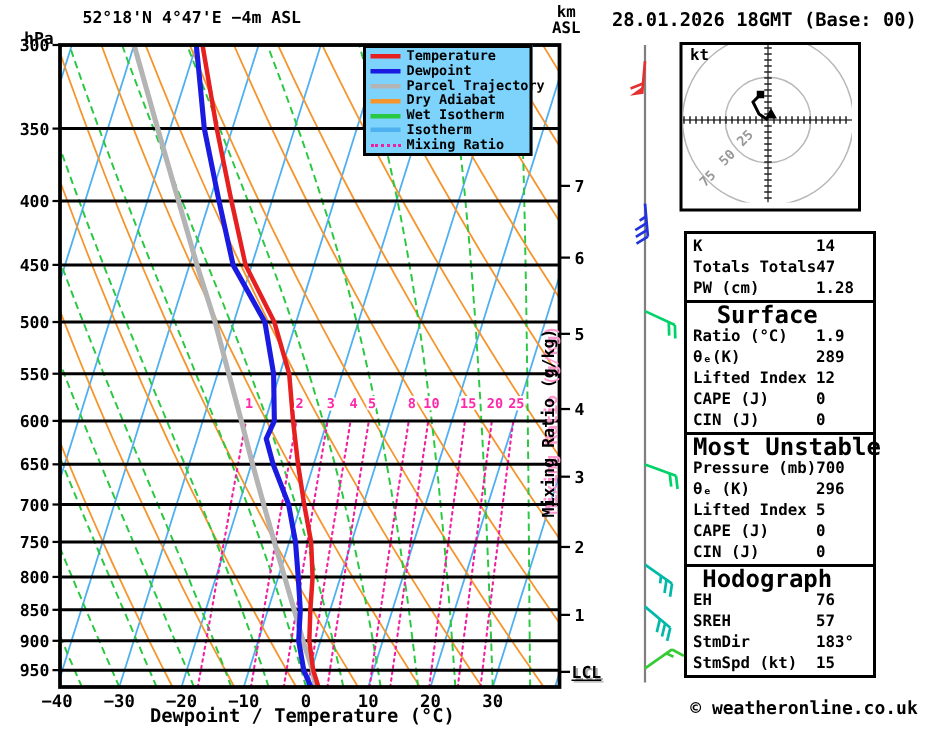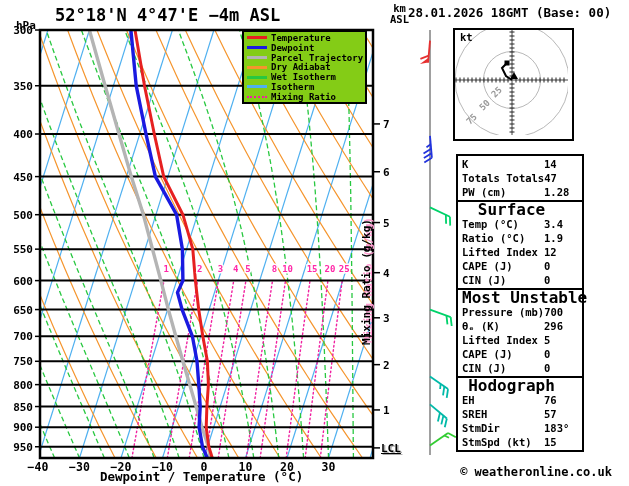--- a/index.html
+++ b/index.html
@@ -1,24 +1,24 @@
 <!DOCTYPE html>
 <html><head>
 <meta charset="utf-8">
 <style>
   html,body{margin:0;padding:0;background:#fff;}
   #stage{position:relative;width:629px;height:486px;background:#fff;overflow:hidden;
          font-family:"DejaVu Sans Mono","Liberation Mono",monospace;color:#000;}
   .abs{position:absolute;white-space:nowrap;}
   .b{font-weight:bold;}
-  #page-title{left:55px;top:5px;font-size:17px;}
+  #page-title{left:55px;top:5px;font-size:11px;}
   #hpa-label{left:16px;top:19px;font-size:11px;}
-  #km-asl{left:390px;top:3px;font-size:10.5px;text-align:center;line-height:11px;}
+  #km-asl{left:368px;top:3px;font-size:10.5px;text-align:center;line-height:11px;}
   #date-label{left:408px;top:5px;font-size:12.5px;}
-  #legend{left:242px;top:30px;width:125px;height:74px;border:2px solid #000;background:#84cc16;
+  #legend{left:242px;top:30px;width:113px;height:74px;border:2px solid #000;background:#7dd3fc;
           padding:1px 0 0 3px;box-sizing:border-box;z-index:5;}
   .legend-row{display:flex;align-items:center;height:9.8px;}
   .legend-swatch{width:20px;height:0;border-top-width:3px;border-top-style:solid;margin-right:4px;flex:0 0 20px;}
   .legend-swatch.dotted{border-top-width:2px;border-top-style:dotted;}
   .legend-label{font-size:9px;font-weight:bold;}
   #hodo-box{left:453px;top:28px;width:117px;height:109px;border:2px solid #000;box-sizing:content-box;background:#fff;}
   #kt-label{left:460px;top:31px;font-size:10.5px;z-index:6;}
   #indices{left:456px;top:154px;width:128px;border:2px solid #000;background:#fff;box-sizing:border-box;}
   .tbl-section{border-top:2px solid #000;padding:1px 0 1px 4px;}
   .tbl-section:first-child{border-top:none;}
@@ -348,26 +348,26 @@
           <span class="tbl-value">47</span>
         </div>
         <div class="tbl-row">
           <span class="tbl-label">PW (cm)</span>
           <span class="tbl-value">1.28</span>
         </div>
       </div>
       <div class="tbl-section">
         <div class="tbl-title">Surface</div>
         <div class="tbl-row">
-          <span class="tbl-label">Temp (°C)</span>
-          <span class="tbl-value">3.4</span>
-        </div>
-        <div class="tbl-row">
           <span class="tbl-label">Ratio (°C)</span>
           <span class="tbl-value">1.9</span>
+        </div>
+        <div class="tbl-row">
+          <span class="tbl-label">θₑ(K)</span>
+          <span class="tbl-value">289</span>
         </div>
         <div class="tbl-row">
           <span class="tbl-label">Lifted Index</span>
           <span class="tbl-value">12</span>
         </div>
         <div class="tbl-row">
           <span class="tbl-label">CAPE (J)</span>
           <span class="tbl-value">0</span>
         </div>
         <div class="tbl-row">

